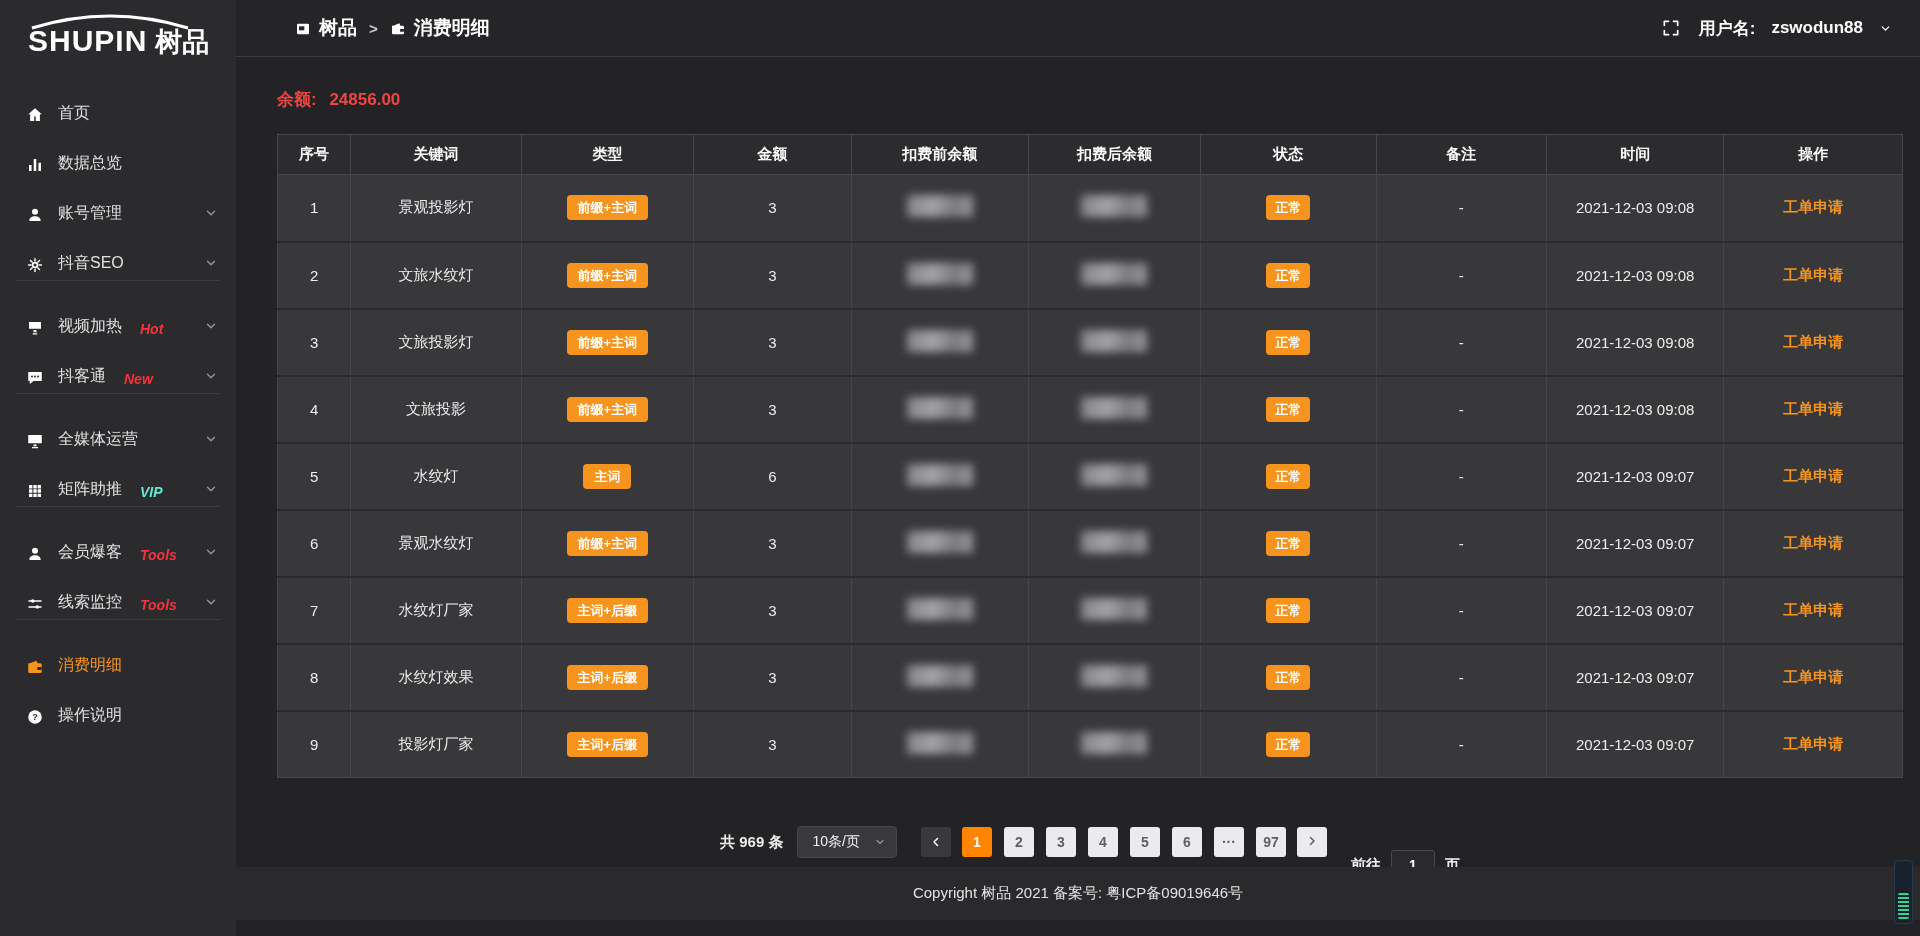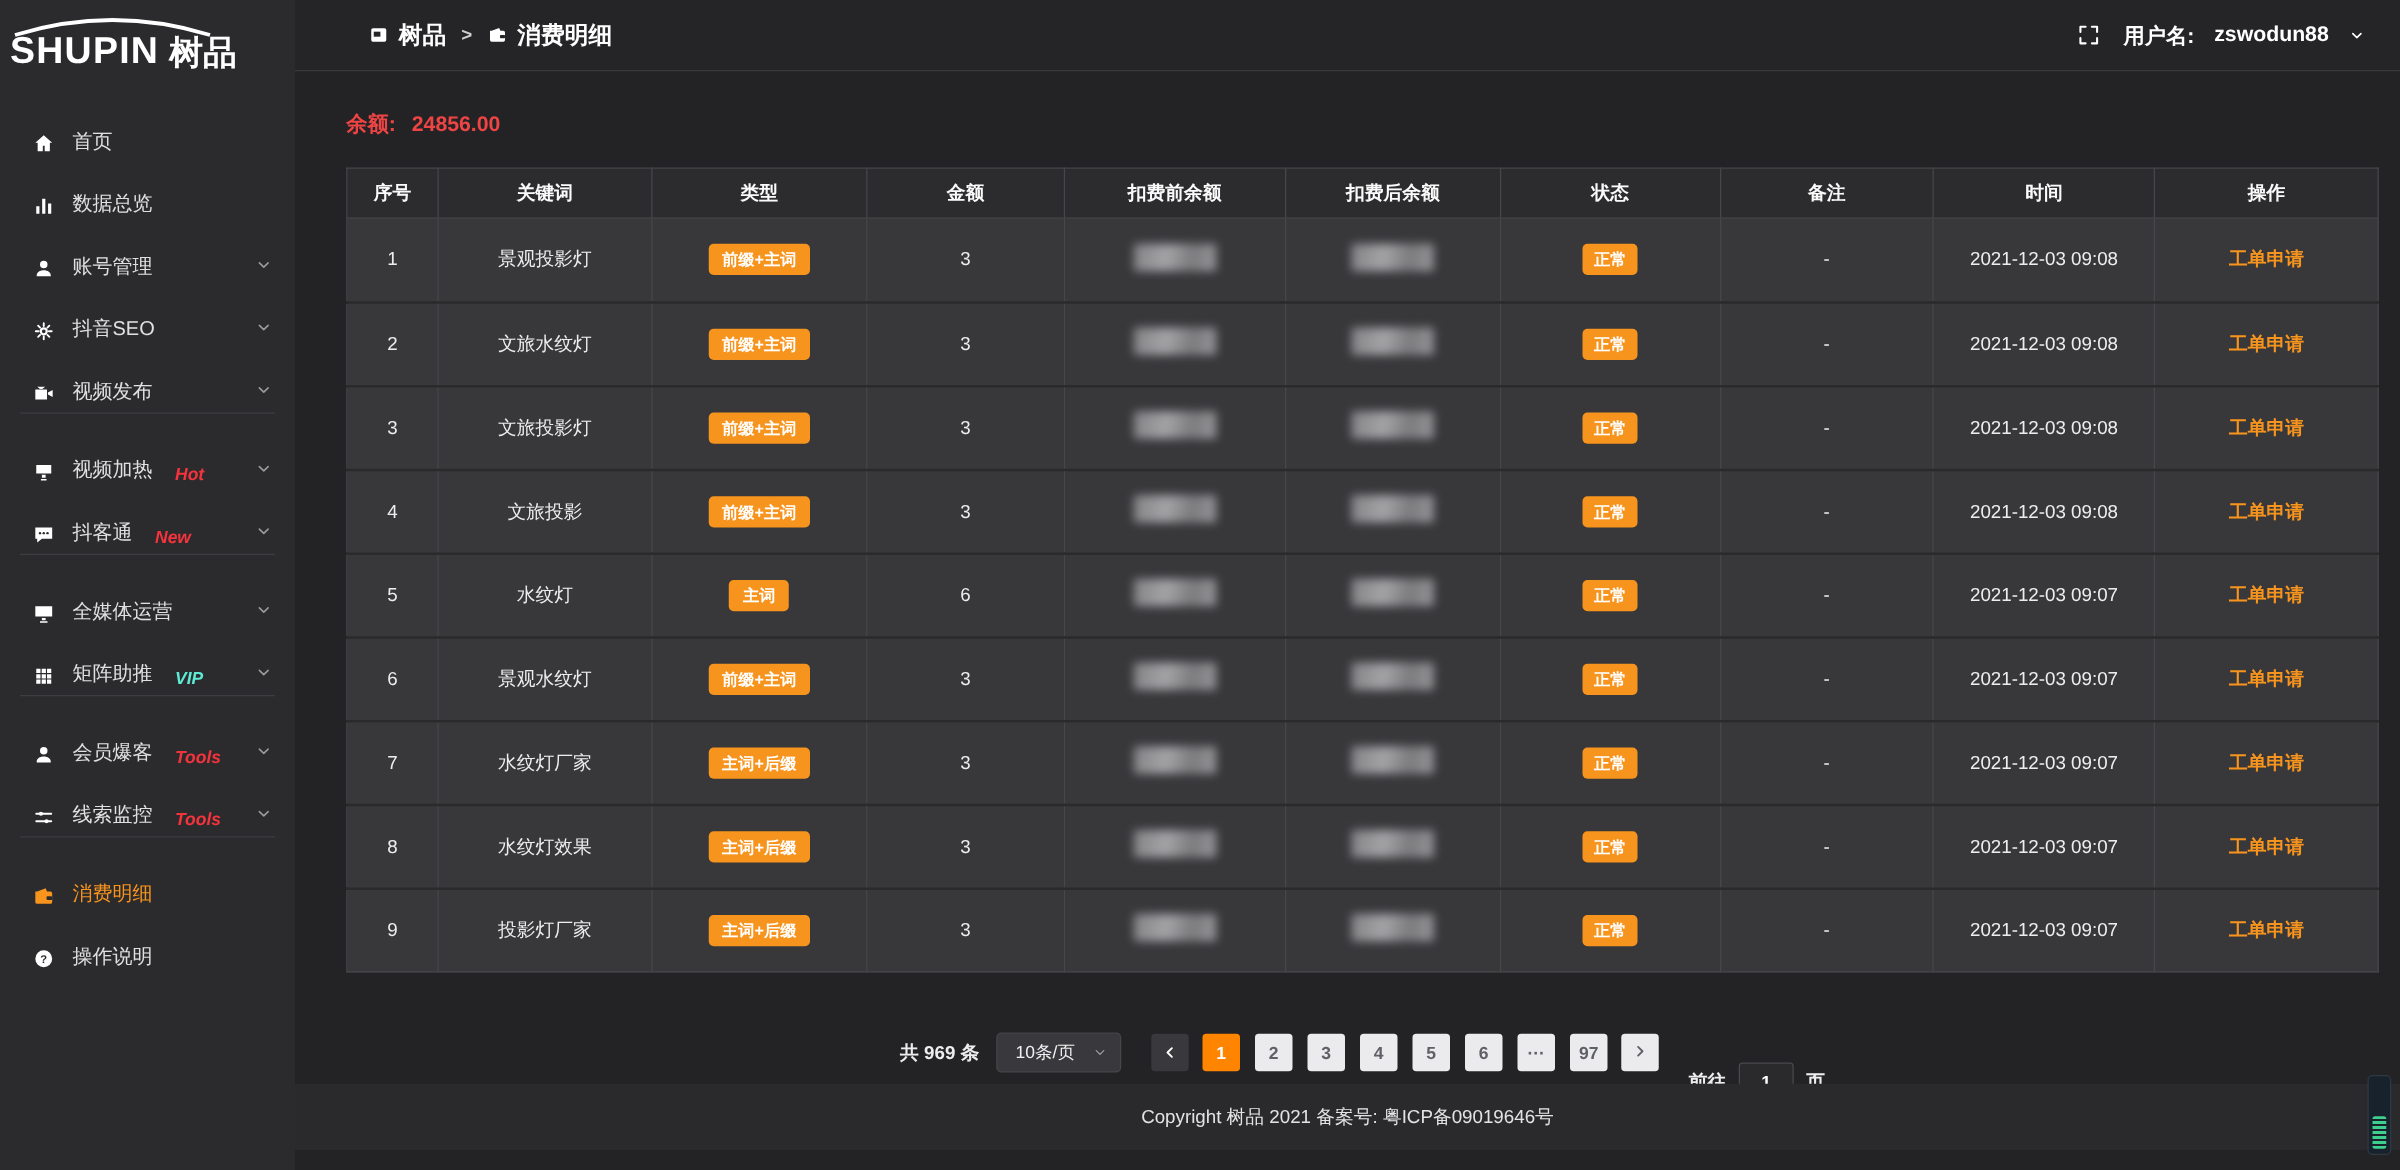--- a/index.html
+++ b/index.html
@@ -2,21 +2,21 @@
 <html><head>
 <meta charset="utf-8">
 <style>
   * { margin:0; padding:0; box-sizing:border-box; }
   html,body { width:1920px; height:936px; overflow:hidden; background:#232326;
     font-family:"Liberation Sans", sans-serif; color:#e8e8e8; }
 
   
   .sidebar { position:absolute; left:0; top:0; width:236px; height:936px;
     background:#2b2b2e; z-index:5; }
-  .logo { display:flex; align-items:flex-end; gap:8px; padding:8px 14px 0 8px; height:56px; }
+  .logo { display:flex; align-items:flex-end; gap:8px; padding:8px 14px 0 28px; height:56px; }
   .logo-en { position:relative; font-weight:800; font-size:30px; letter-spacing:1px; color:#fff; line-height:1; }
   .logo-arc { position:absolute; left:-2px; top:-12px; }
   .logo-cn { font-weight:800; font-size:27px; color:#fff; line-height:1; }
   .nav { margin-top:18px; }
   .nav-item { display:flex; align-items:flex-end; height:50px; padding:0 18px 0 26px;
     cursor:pointer; color:#e0e0e0; font-size:16px; position:relative; }
   .nav-item .nico { width:18px; height:18px; margin-right:14px; flex:0 0 18px; }
   .nav-item .nico svg { display:block; width:18px; height:18px; }
   .nav-item .lbl { flex:0 0 auto; }
   .nav-item .mini-badge { font-style:italic; font-weight:bold; font-size:14px; margin-left:18px; }
@@ -137,31 +137,20 @@
           </svg></span>
     </div>
     <div class="nav-item">
       <span class="nico">
           <svg viewBox="0 0 24 24">
             <circle cx="12" cy="12" r="3.2" fill="none" stroke="#fff" stroke-width="2.4"></circle>
             <path class="st" d="M12 3.5v3M12 17.5v3M3.5 12h3M17.5 12h3M6 6l2.1 2.1M15.9 15.9 18 18M18 6l-2.1 2.1M8.1 15.9 6 18" stroke-width="2.6"></path>
           </svg>
         </span>
       <span class="lbl">抖音SEO</span>
-      <span class="chev"><svg width="14" height="14" viewBox="0 0 24 24">
-            <path class="chv" d="M6 9l6 6 6-6"></path>
-          </svg></span>
-    </div>
-    <div class="nav-item">
-      <span class="nico">
-          <svg viewBox="0 0 24 24">
-            <path class="fl" d="M3 7.5h12.5V18H3zM16.5 12.8l5 2.7V8l-5 2.7zM5 4.5l3 2.5h2.5l3-2.5z"></path>
-          </svg>
-        </span>
-      <span class="lbl">视频发布</span>
       <span class="chev"><svg width="14" height="14" viewBox="0 0 24 24">
             <path class="chv" d="M6 9l6 6 6-6"></path>
           </svg></span>
     </div>
 
     <div class="divider"></div>
 
     <div class="nav-item">
       <span class="nico">
           <svg viewBox="0 0 24 24">

